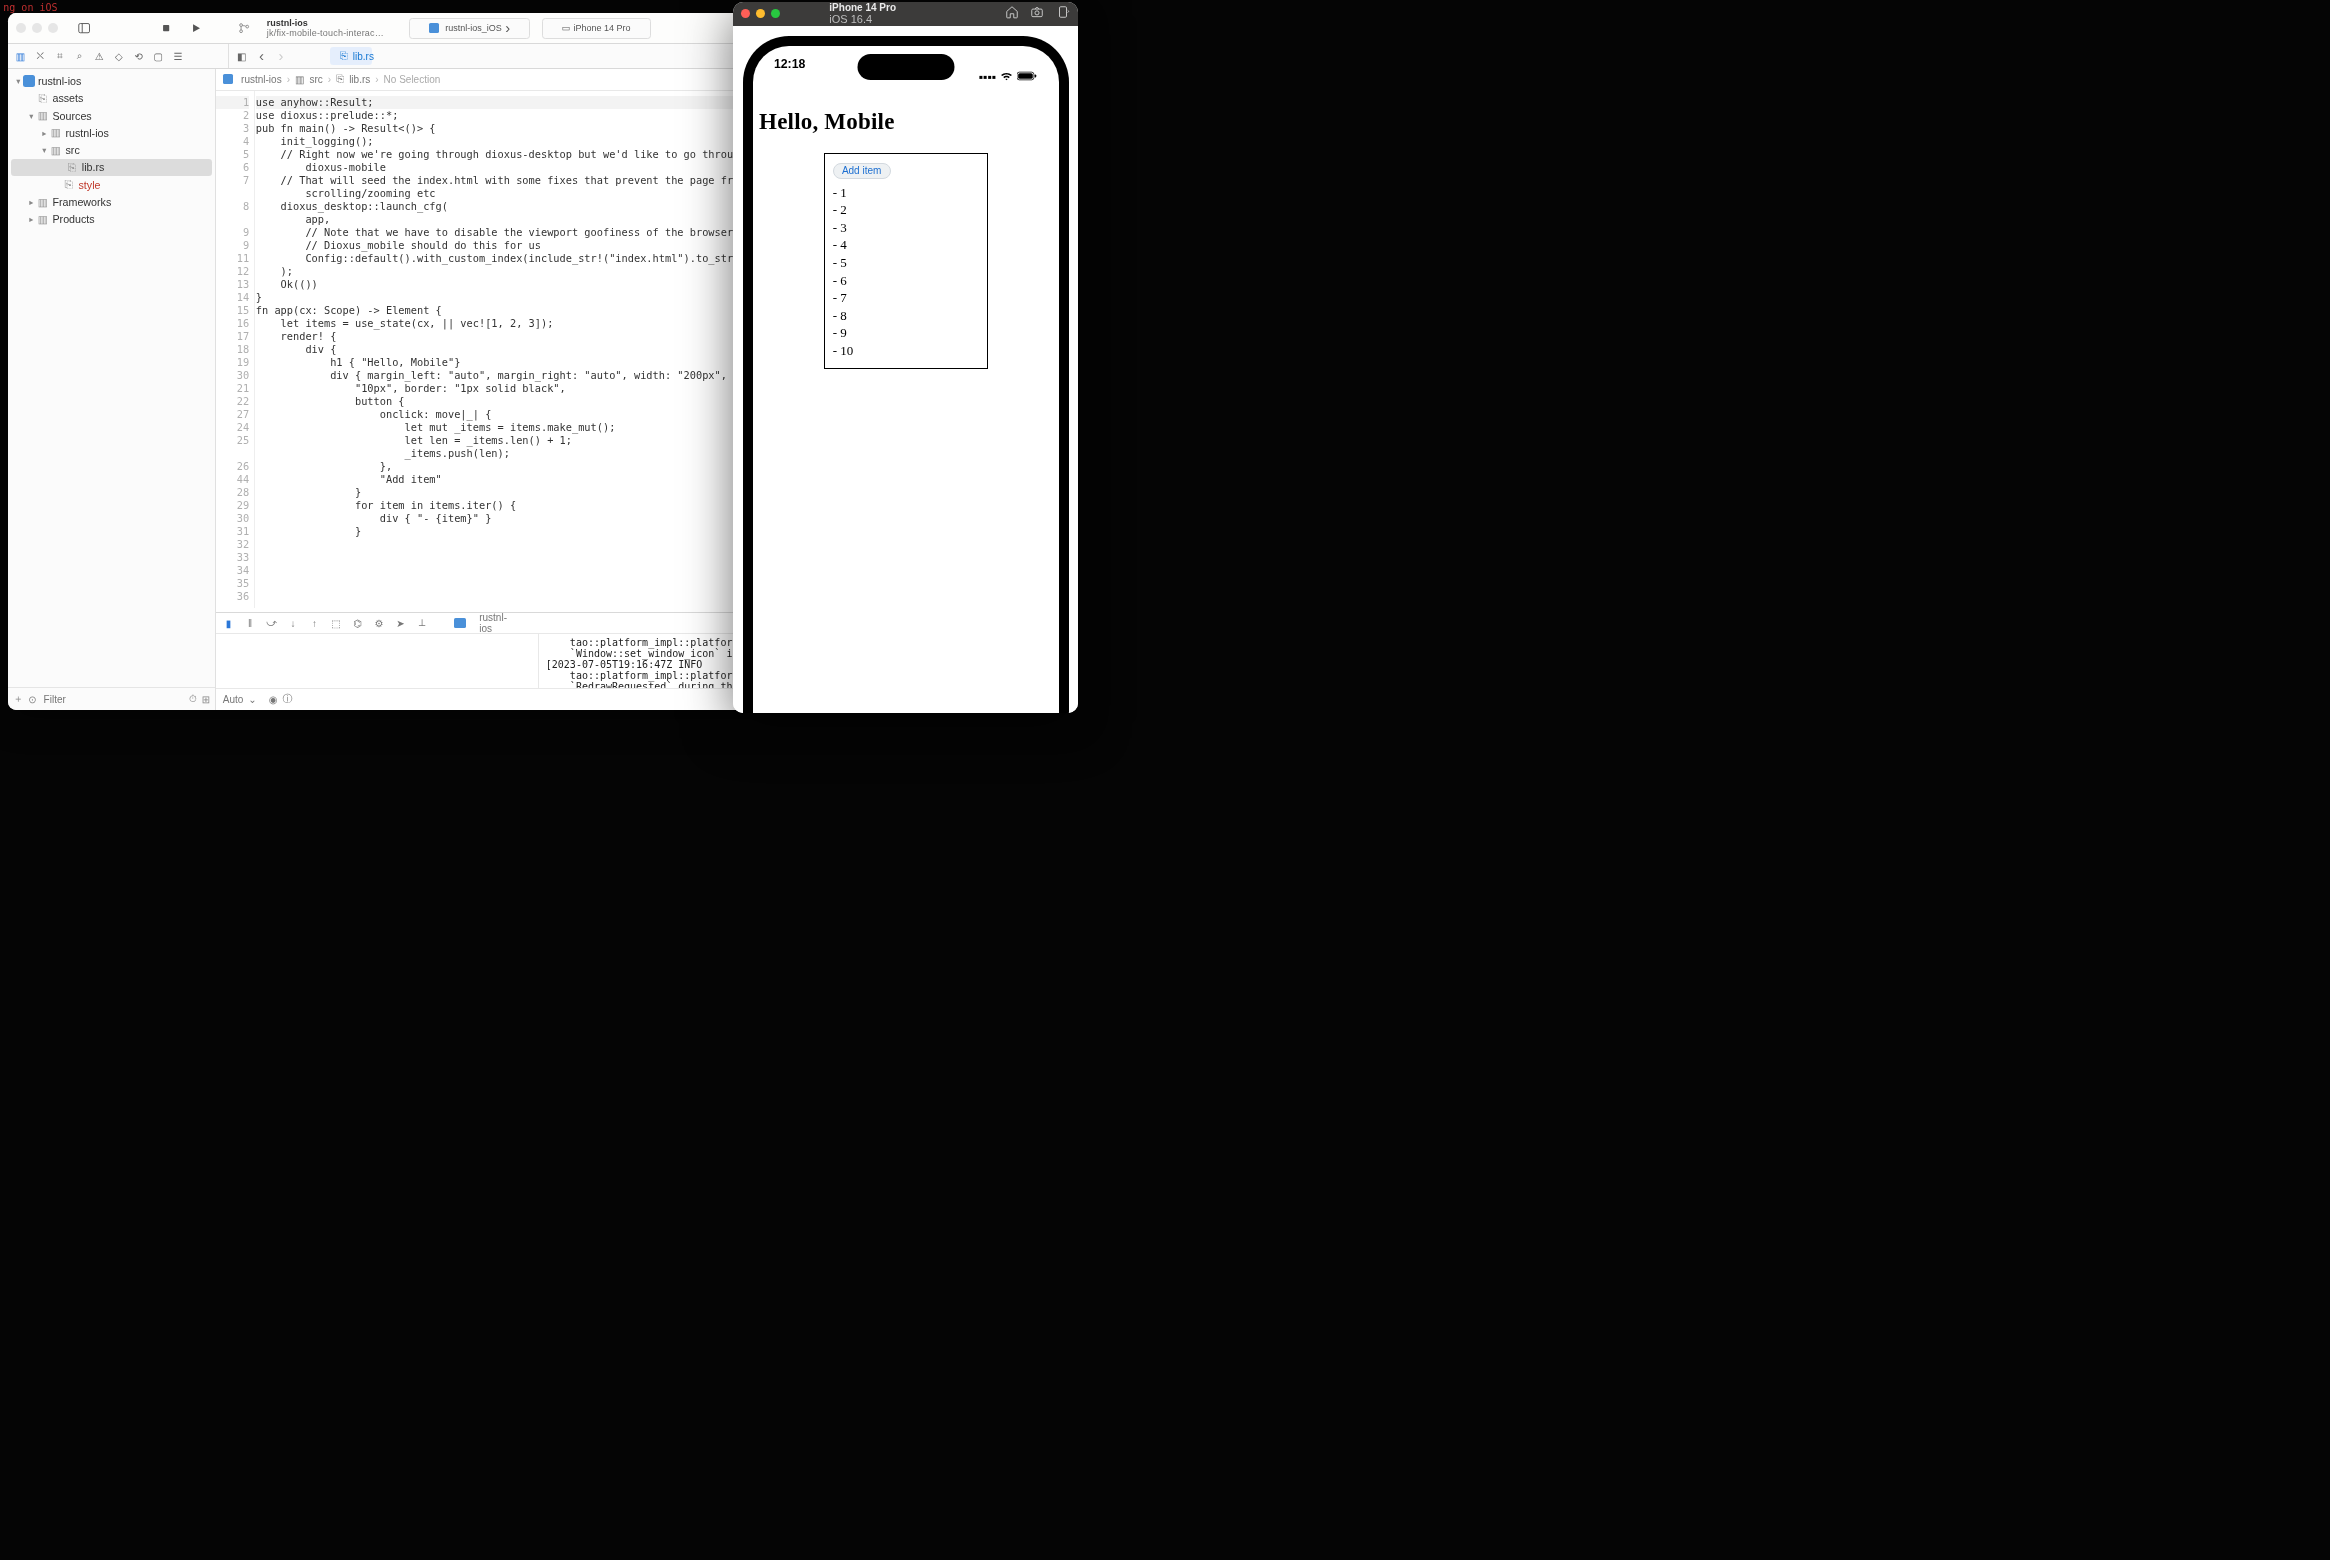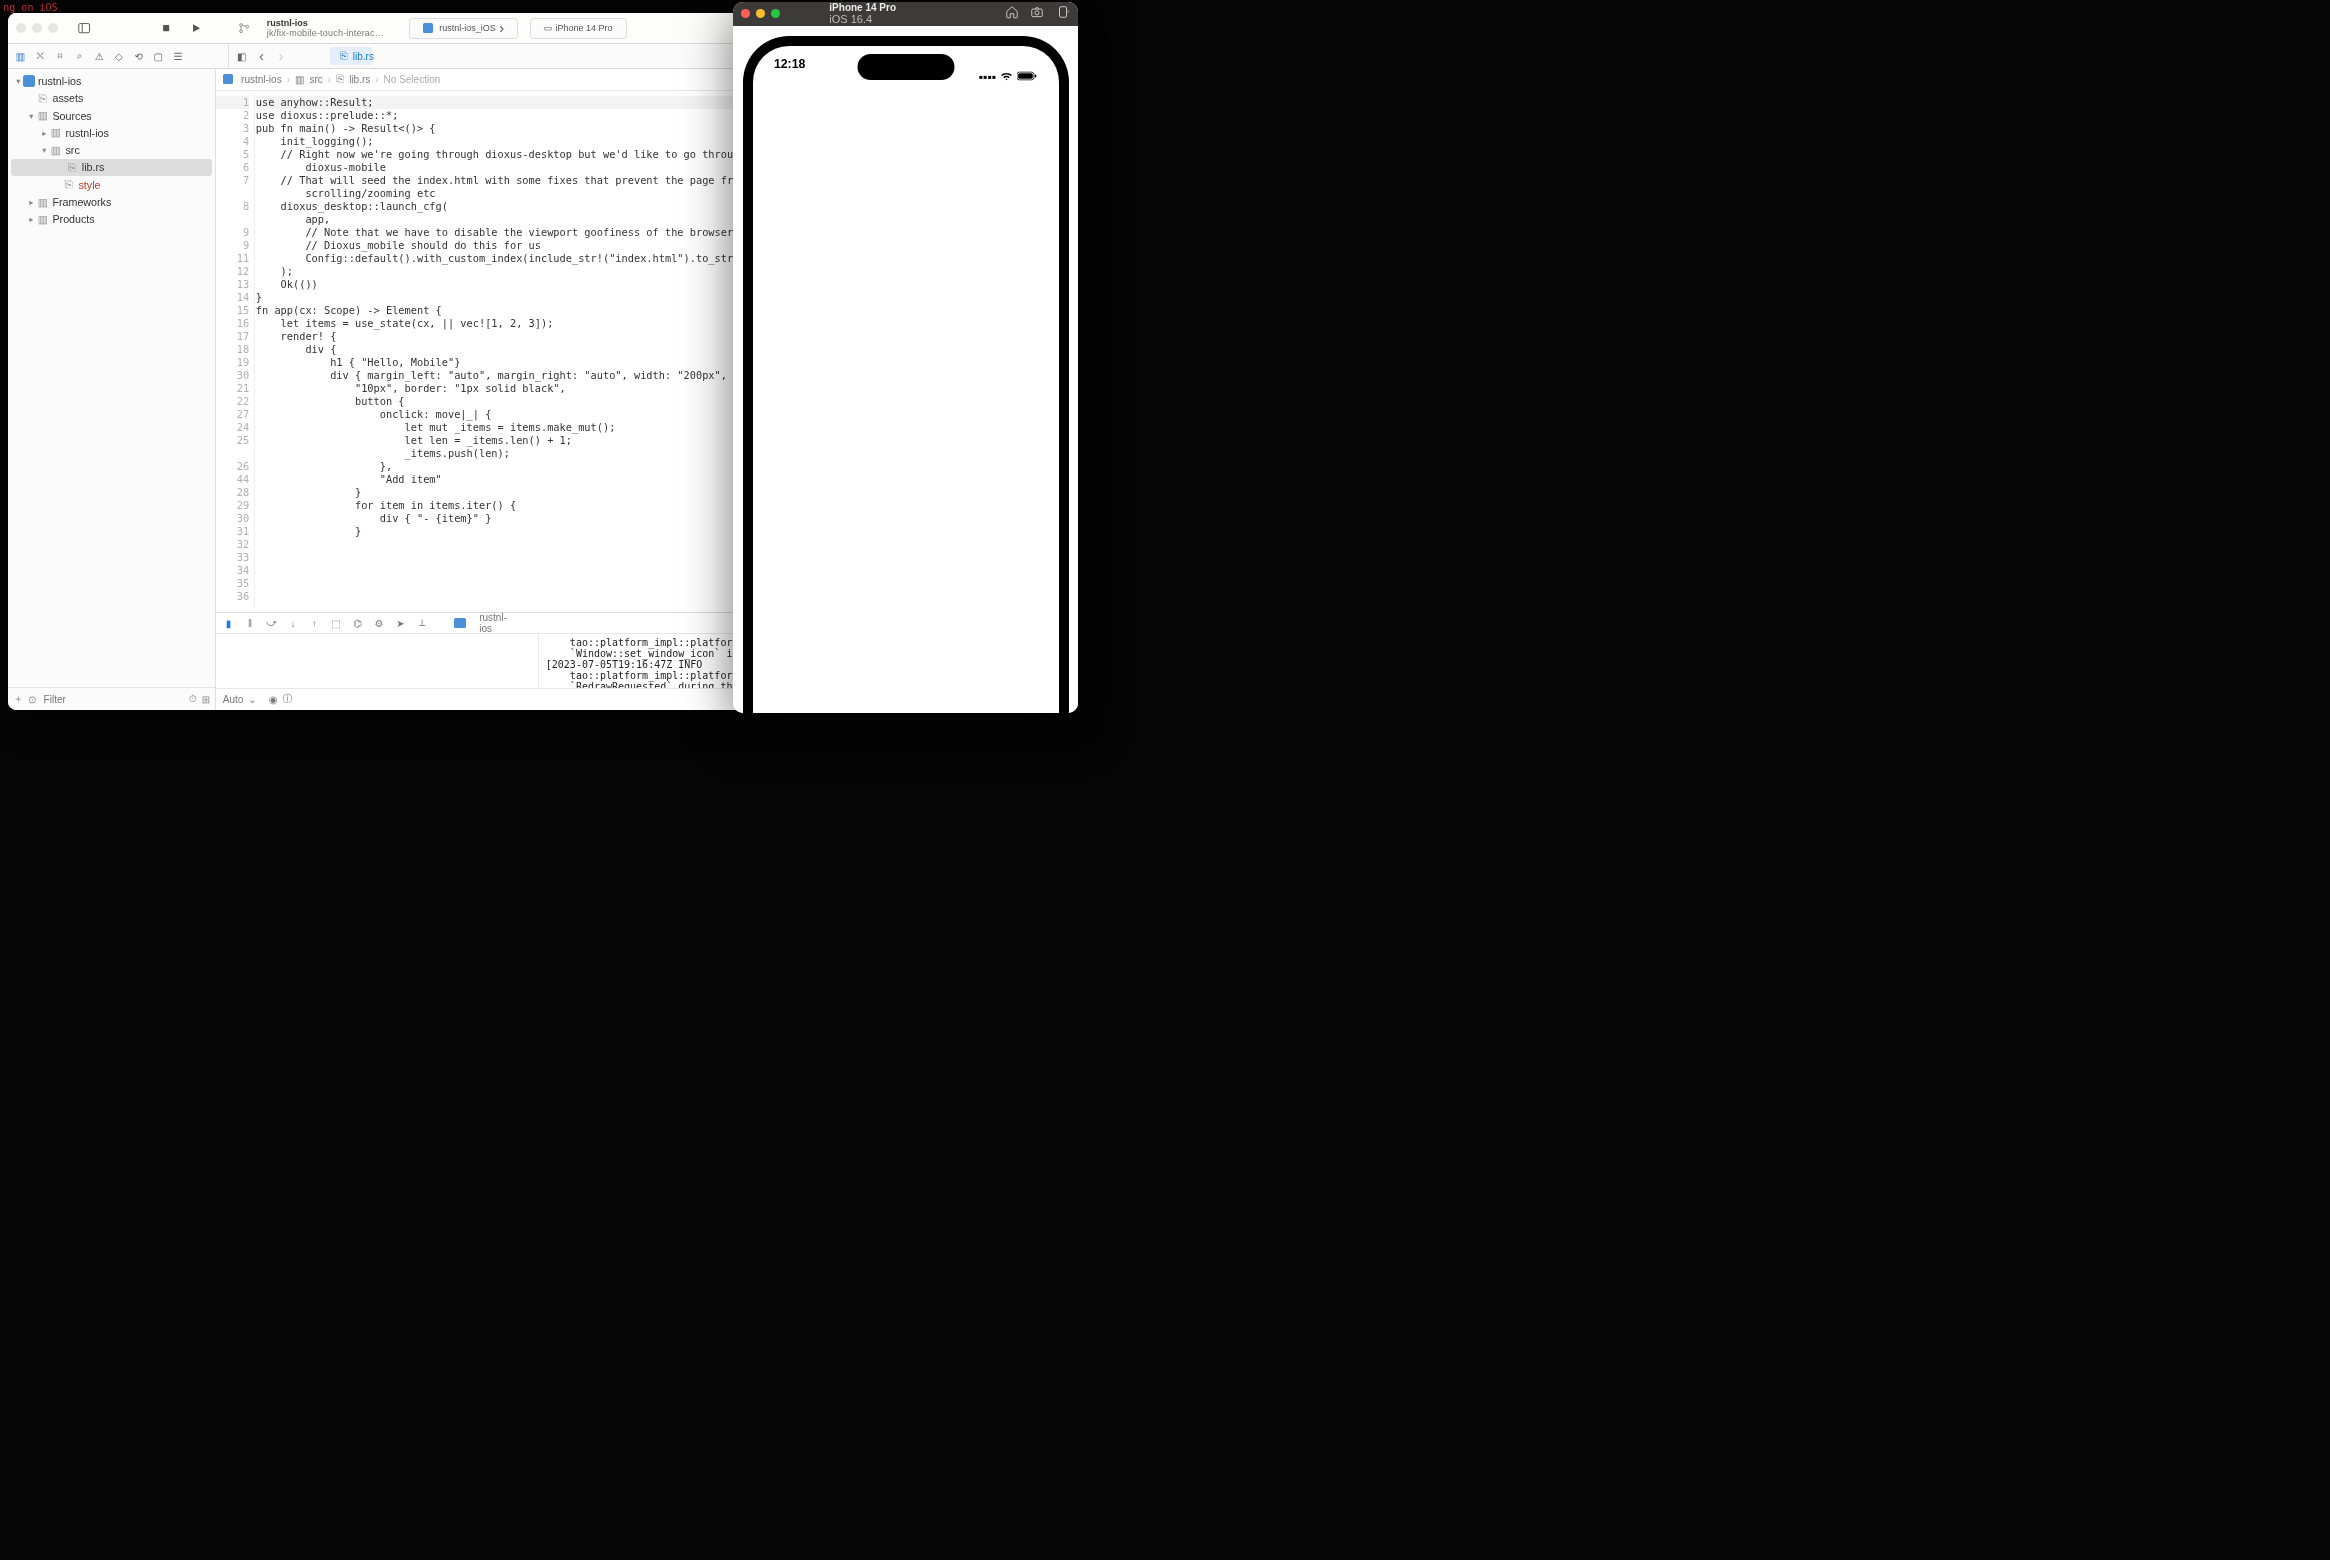--- a/index.html
+++ b/index.html
@@ -7,21 +7,21 @@
   .terminal{position:absolute;left:0;top:0;width:99px;height:49px;color:#cc3333;font-family:Menlo,monospace;font-size:10px;padding:1.6px 3.3px;white-space:pre;overflow:hidden}
   .xcode{position:absolute;left:8.2px;top:13px;width:1067px;height:697px;border-radius:8.2px;overflow:hidden;box-shadow:0 8.2px 33px rgba(0,0,0,.4);display:flex;flex-direction:column;background:#f5f5f5}
   
   .titlebar{height:30px;background:#fdfdfc;border-bottom:0.8px solid #d9d9d9;display:flex;align-items:center;padding:0 8.2px;gap:6.6px;font-size:10px;color:#666}
   .traffic{display:flex;gap:5.8px;margin-right:8.2px}
   .tl{width:10px;height:10px;border-radius:50%;background:#e6e6e6}
   .tb-btn{width:23px;height:20px;border-radius:3.3px;display:flex;align-items:center;justify-content:center;color:#555}
   .tb-btn svg{width:12.3px;height:12.3px}
   .scheme{display:flex;flex-direction:column;line-height:1.15;font-size:9px;color:#444;margin-left:5px}
   .scheme .branch{color:#777;letter-spacing:0.2px}
-  .jump{height:19px;padding:0 13px;border:0.8px solid #ddd;border-radius:3.3px;margin-left:5px;display:flex;align-items:center;gap:3.3px;color:#555;font-size:9px;background:#fbfbfb}
+  .jump{height:19px;padding:0 19px;border:0.8px solid #ddd;border-radius:3.3px;margin-left:5px;display:flex;align-items:center;gap:3.3px;color:#555;font-size:9px;background:#fbfbfb}
   .activity{flex:1;text-align:right;color:#888;font-size:10px;padding-right:6.6px}
   
   .navbar{height:24px;border-bottom:0.8px solid #d9d9d9;background:#fbfbfb;display:flex;align-items:stretch;font-size:10px}
   .nav-left{width:207px;border-right:0.8px solid #e0e0e0;display:flex;align-items:center;gap:8.2px;padding:0 6.6px;color:#666}
   .nav-left span{width:11.5px;text-align:center}
   .nav-right{flex:1;display:flex;align-items:center;gap:8.2px;padding:0 6.6px;color:#666}
   .nav-right span{width:11.5px;text-align:center}
   .tab{height:18px;margin:2.5px 1.6px;padding:0 8.2px;border-radius:3.3px;display:flex;align-items:center;gap:3.3px;font-size:10px;color:#1677d2;background:#e5eefc}
   
   .body{flex:1;display:flex;min-height:0}
@@ -373,19 +373,37 @@
               <span><svg width="13" height="10" viewBox="0 0 24 18" fill="#000">
                     <path d="M12 17l-2-2c1-1 3-1 4 0zM6 11c3-3 9-3 12 0l-2 2c-2-2-6-2-8 0zM2 7c5-5 15-5 20 0l-2 2c-4-4-12-4-16 0z"></path>
                   </svg></span>
               <span><svg width="20" height="10" viewBox="0 0 26 12" fill="#000">
                     <rect x="0" y="1" width="22" height="10" rx="3" fill="none" stroke="#000" stroke-width="1"></rect>
                     <rect x="1.5" y="2.5" width="19" height="7" rx="2"></rect>
                     <rect x="23" y="4" width="2" height="4" rx="1"></rect>
                   </svg></span>
             </div>
           </div>
+          <div class="app-body">
+            <h1>Hello, Mobile</h1>
+            <div class="card">
+              <span class="add">Add item</span>
+              <div id="items">
+                  <div class="it">- 1</div>
+                  <div class="it">- 2</div>
+                  <div class="it">- 3</div>
+                  <div class="it">- 4</div>
+                  <div class="it">- 5</div>
+                  <div class="it">- 6</div>
+                  <div class="it">- 7</div>
+                  <div class="it">- 8</div>
+                  <div class="it">- 9</div>
+                  <div class="it">- 10</div>
+                </div>
+            </div>
+          </div>
           <div class="homebar"></div>
         </div>
       </div>
     </div>
   </div>
 </div>
 
 
 </body></html>

